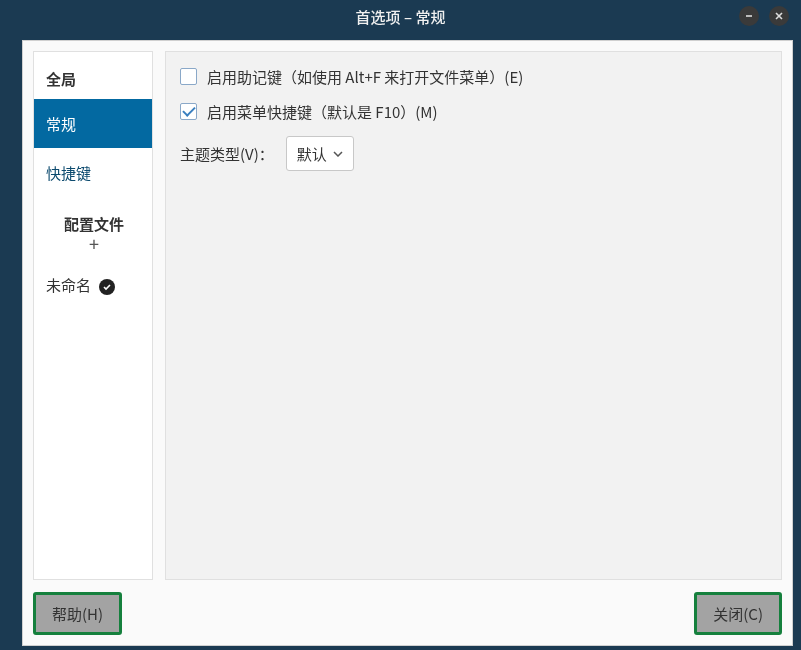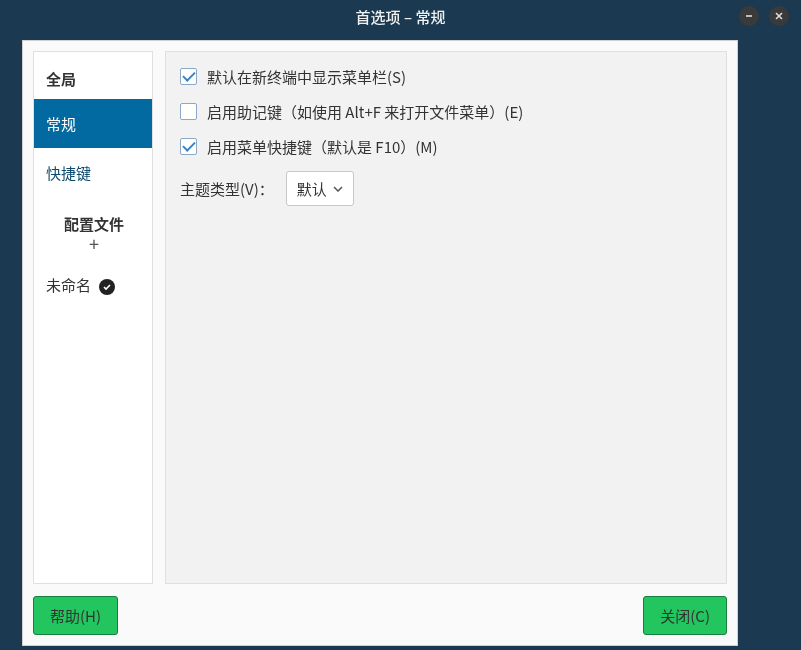--- a/index.html
+++ b/index.html
@@ -41,21 +41,21 @@
   display: flex;
   align-items: center;
   justify-content: center;
   cursor: pointer;
 }
 .titlebar-btn svg { display: block; }
 .window {
   position: absolute;
   left: 22px;
   top: 40px;
-  width: 716px;
+  width: 771px;
   height: 606px;
   background: #fafafa;
   border: 1px solid #d0d0d0;
   display: flex;
   flex-direction: column;
   padding: 10px;
 }
 .content-row {
   display: flex;
   gap: 12px;
@@ -171,22 +171,22 @@
   text-align: center;
 }
 .dropdown svg { display: block; }
 .bottom-row {
   display: flex;
   justify-content: space-between;
   align-items: center;
   padding-top: 12px;
 }
 .btn {
-  border: 1px solid #15803d;
-  background: #22c55e;
+  border: 3px solid #15803d;
+  background: #a3a3a3;
   padding: 8px 16px;
   border-radius: 3px;
   font-size: 15px;
   cursor: pointer;
 }
 </style>
 </head>
 <body>
 
 <div class="titlebar">
@@ -225,24 +225,20 @@
         <span>未命名</span>
         <span class="profile-badge">
           <svg width="10" height="10" viewBox="0 0 10 10">
               <path d="M2 5 L4 7 L8 3" stroke="#fff" stroke-width="1.6" fill="none"></path>
             </svg>
         </span>
       </div>
     </div>
 
     <div class="main">
-      <div class="check-row">
-        <div class="checkbox checked"></div>
-        <span class="check-label">默认在新终端中显示菜单栏(S)</span>
-      </div>
       <div class="check-row">
         <div class="checkbox"></div>
         <span class="check-label">启用助记键（如使用 Alt+F 来打开文件菜单）(E)</span>
       </div>
       <div class="check-row">
         <div class="checkbox checked"></div>
         <span class="check-label">启用菜单快捷键（默认是 F10）(M)</span>
       </div>
       <div class="theme-row">
         <span class="theme-label">主题类型(V)：</span>

